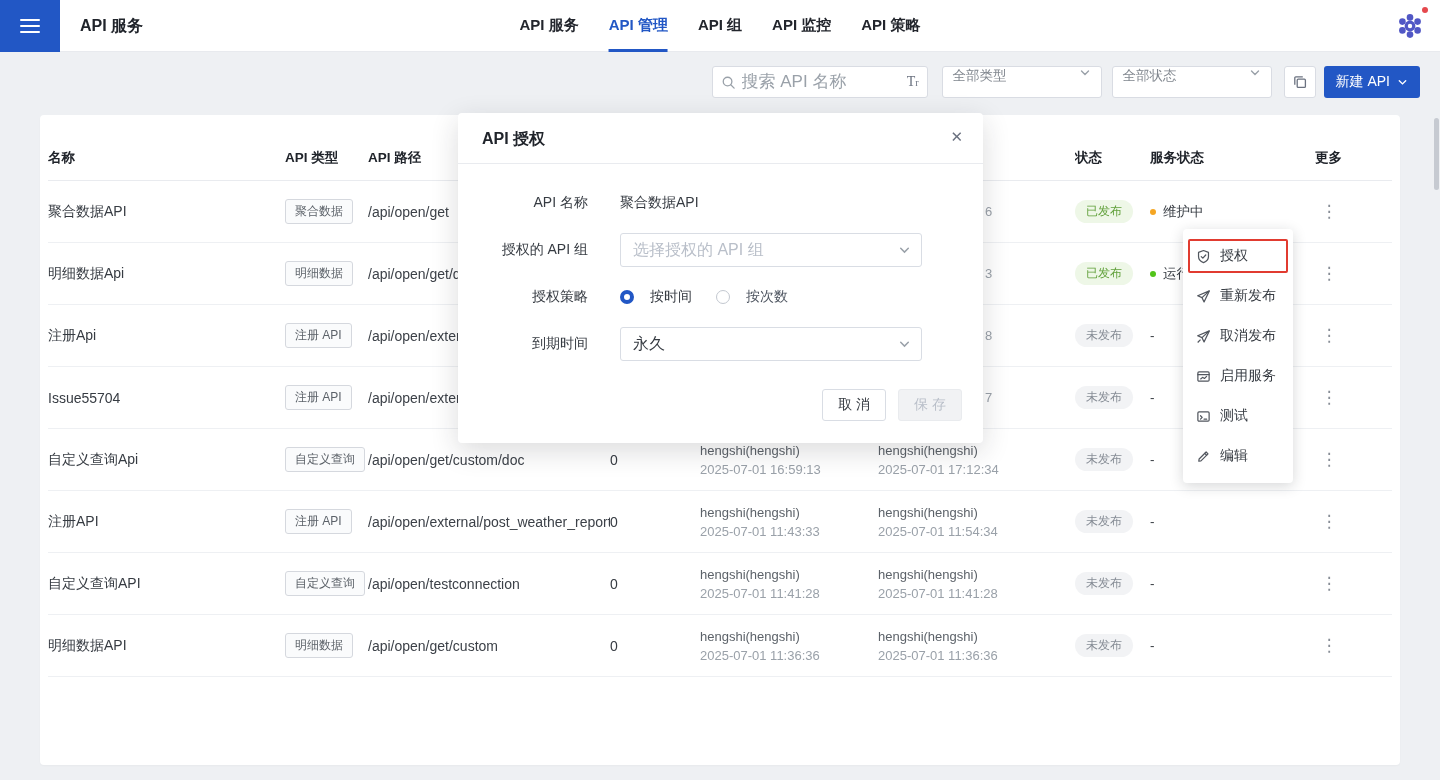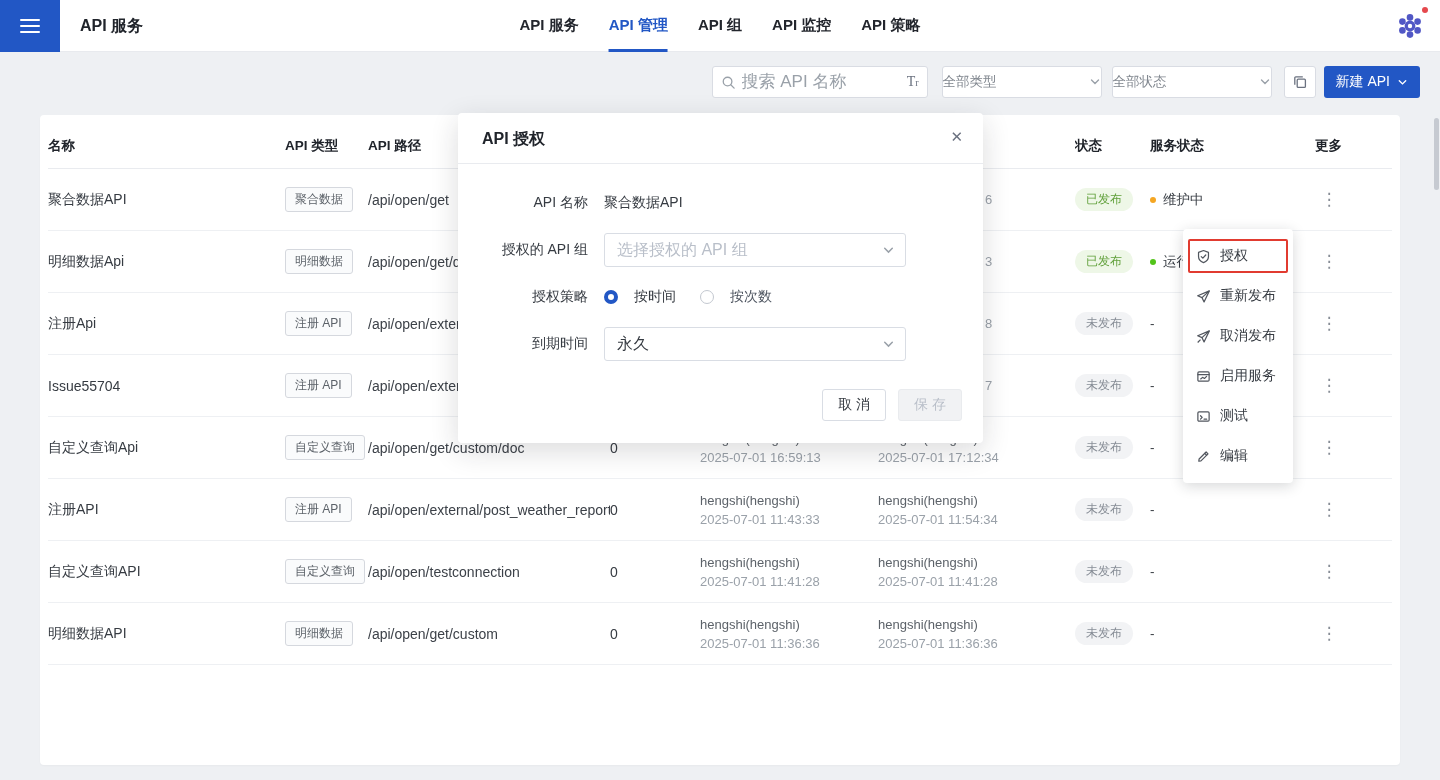--- a/index.html
+++ b/index.html
@@ -31,33 +31,33 @@
   .toolbar { position:absolute; top:66px; right:20px; height:32px;
              display:flex; align-items:center; }
   .search { width:216px; height:32px; background:#fff; border:1px solid #d9dce3; border-radius:3px;
             display:flex; align-items:center; padding:0 8px; margin-right:14px; }
   .search input { flex:1; border:none; outline:none; font-size:17px; color:#363b42;
                   margin-left:6px; min-width:0; font-family:inherit; background:transparent; }
   .search input::placeholder { color:#9aa1a9; }
   .tr-ic { font-family:"Liberation Serif", serif; color:#6b7280; font-size:14px; line-height:1; cursor:pointer; }
   .tr-ic small { font-size:10px; }
   .select { height:32px; background:#fff; border:1px solid #d9dce3; border-radius:3px;
-            display:flex; align-items:center; justify-content:space-between;
-            padding:0 0; font-size:13.5px; color:#81878f; cursor:pointer; }
+            display:flex; align-items:flex-start; justify-content:space-between;
+            padding:0 10px; font-size:13.5px; color:#81878f; cursor:pointer; }
   .select.w160 { width:160px; }
   .sel-type { margin-right:10px; } .sel-status { margin-right:12px; }
   .icon-btn { width:32px; height:32px; background:#fff; border:1px solid #d9dce3; border-radius:3px;
               display:flex; align-items:center; justify-content:center; cursor:pointer; margin-right:8px; }
   .new-btn { height:32px; padding:4px 12px; background:var(--accent,#2257c5); color:#fff;
              border-radius:3px; display:flex; align-items:center; gap:7px; font-size:14px; cursor:pointer; }
 
   
   .card { position:absolute; left:40px; top:115px; width:1360px; height:650px;
           background:#fff; border-radius:4px; box-shadow:0 1px 2px rgba(0,0,0,.03); }
-  .tbl { margin:0 8px; }
+  .tbl { margin:12px 8px; }
   .thead, .trow { display:grid;
     grid-template-columns:237px 83px 242px 90px 178px 197px 75px 165px 1fr;
     align-items:center; }
   .thead { height:54px; padding-top:8px; border-bottom:1px solid #e9ebef;
            font-size:13.5px; font-weight:700; color:#20242b; }
   .trow { height:62px; border-bottom:1px solid #eef0f3; font-size:14px; color:#363b42; }
   .td, .th { padding-right:10px; overflow:hidden; white-space:nowrap; }
   .td.path { color:#3c4148; }
   .tag { display:inline-block; border:1px solid #d5d8de; background:#fafbfc; color:#5c6269;
          font-size:12px; border-radius:3px; padding:3px 9px; }
@@ -77,21 +77,21 @@
 
   
   .modal { position:absolute; left:458px; top:113px; width:525px; height:330px; background:#fff;
            border-radius:4px; box-shadow:0 8px 28px rgba(30,34,40,.16); z-index:30; }
   .modal-head { height:51px; line-height:51px; padding:0 24px; border-bottom:1px solid #e9ebef;
                 font-size:16px; font-weight:600; color:#20242b; }
   .modal-close { position:absolute; top:16px; right:20px; font-size:15px; color:#6b7280;
                  cursor:pointer; line-height:1; }
   .modal-body { padding-top:22px; }
   .frow { display:flex; align-items:center; min-height:34px; margin-bottom:13px; }
-  .flabel { width:130px; text-align:right; margin-right:16px; font-size:14px; color:#363b42; flex:0 0 auto; }
+  .flabel { width:130px; text-align:right; margin-right:32px; font-size:14px; color:#363b42; flex:0 0 auto; }
   .fvalue { font-size:14px; color:#363b42; }
   .fselect { width:302px; height:34px; border:1px solid #d9dde4; border-radius:3px; background:#fff;
              display:flex; align-items:center; justify-content:space-between;
              padding:0 10px 0 12px; font-size:16px; cursor:pointer; }
   .fselect .ph { color:#b9bfc9; }
   .radio { width:14px; height:14px; border-radius:50%; background:#fff; flex:0 0 auto; cursor:pointer; }
   .radio.checked { border:4px solid var(--accent,#2257c5); }
   .radio.unchecked { border:1px solid #c3c8d0; }
   .rlabel { margin-left:16px; font-size:14px; color:#4e5560; }
   .rgap { width:24px; flex:0 0 auto; }

